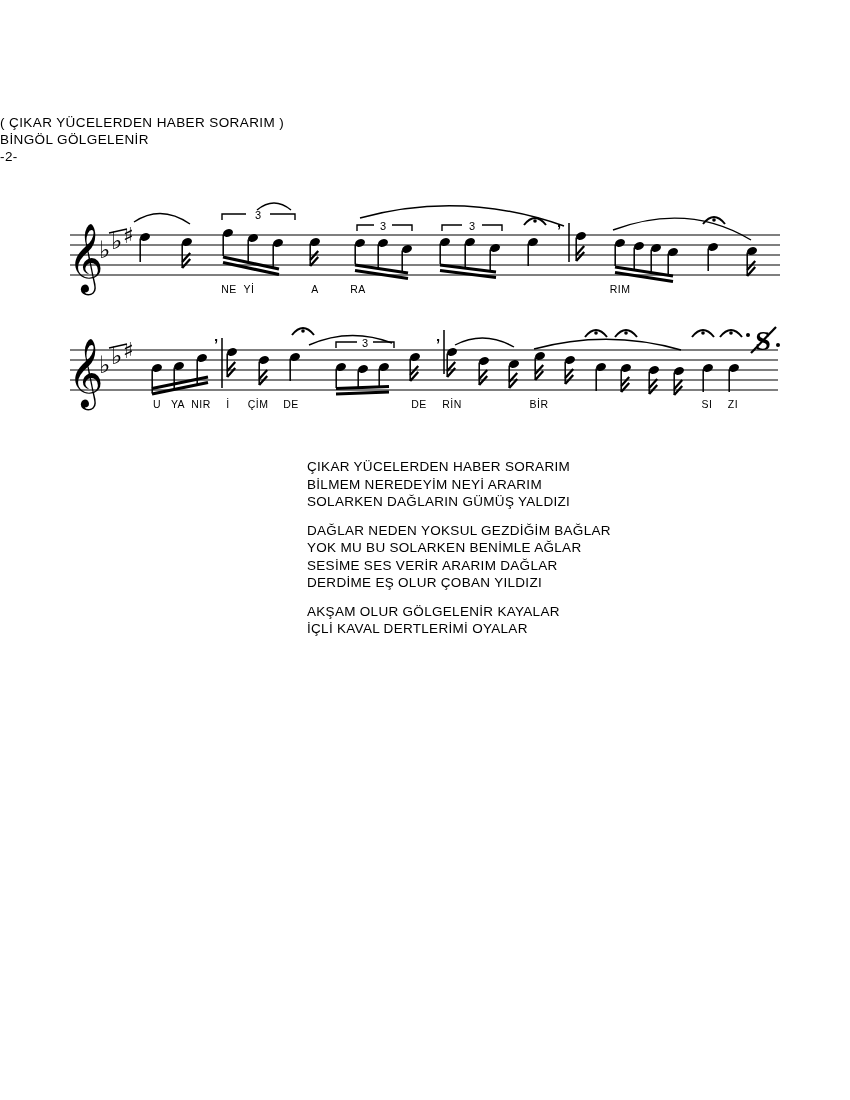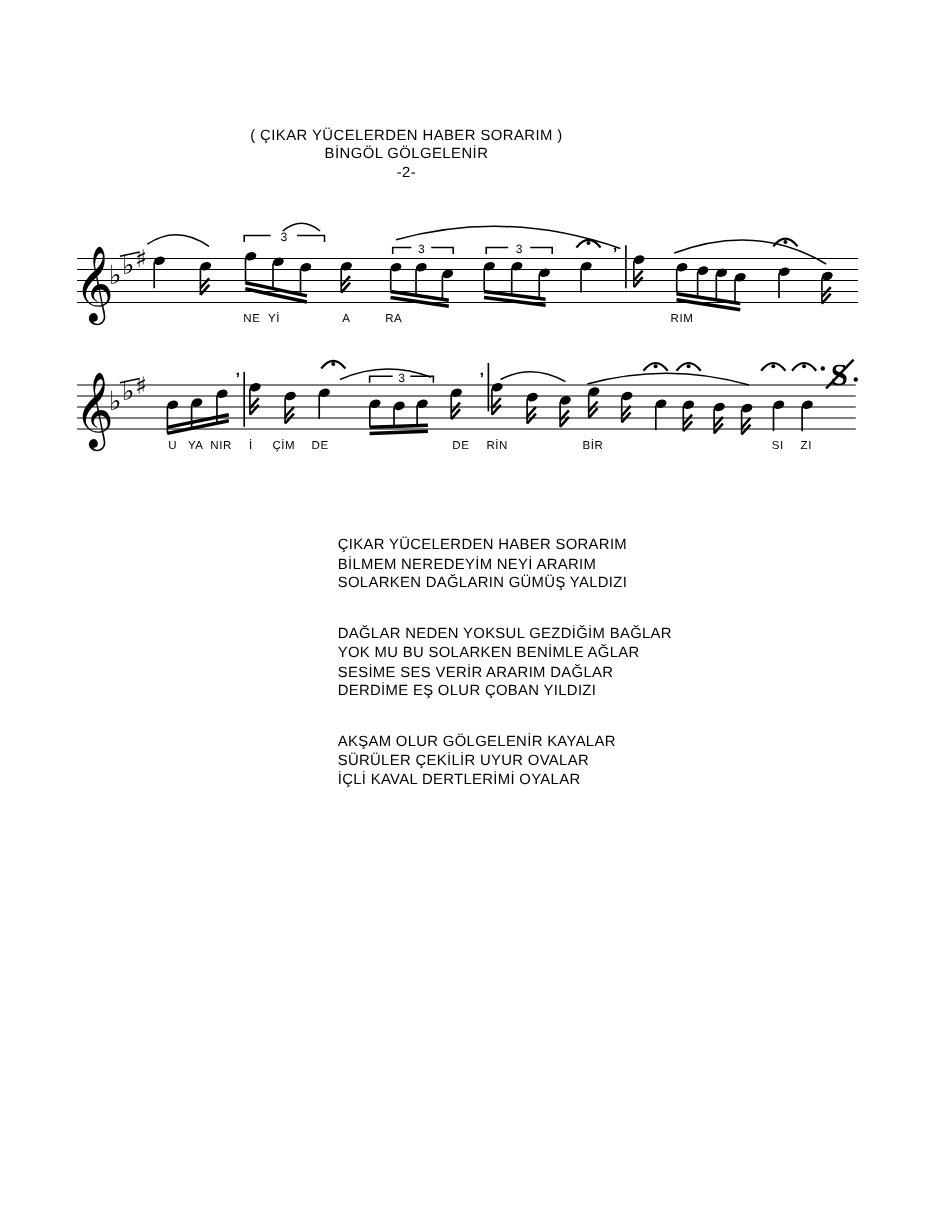--- a/index.html
+++ b/index.html
@@ -1,23 +1,23 @@
 <!DOCTYPE html>
 <html><head>
 <meta charset="utf-8">
 <style>
   html,body{margin:0;padding:0;background:#ffffff;}
   .page{position:relative;width:850px;height:1100px;background:#fff;color:#000;
         font-family:"Liberation Sans",sans-serif;overflow:hidden;}
-  .title-block{position:absolute;top:114px;left:0;width:739px;text-align:center;
+  .title-block{position:absolute;top:114px;left:0;width:739px;
                font-size:13.5px;line-height:17px;letter-spacing:0.4px;}
   .notation{position:absolute;top:0;left:0;}
   .verses{position:absolute;top:458px;left:307px;font-size:13.5px;
           line-height:17.5px;letter-spacing:0.3px;white-space:nowrap;}
-  .verse{margin-bottom:11px;margin-top:28px;}
+  .verse{margin-bottom:11px;}
   
   .sl{stroke:#000;stroke-width:1.1;}
   .bar{stroke:#000;stroke-width:1.5;}
   .stem{stroke:#000;stroke-width:1.5;}
   .beam{stroke:#000;stroke-width:3.2;}
   .flag{stroke:#000;stroke-width:2.3;fill:none;}
   .slur{fill:none;stroke:#000;stroke-width:1.4;}
   .brk{fill:none;stroke:#000;stroke-width:1.4;}
   .ferm{fill:none;stroke:#000;stroke-width:2;}
   .nh{fill:#000;}
@@ -340,18 +340,17 @@
       <div>SOLARKEN DAĞLARIN GÜMÜŞ YALDIZI</div>
     </div>
     <div class="verse">
       <div>DAĞLAR NEDEN YOKSUL GEZDİĞİM BAĞLAR</div>
       <div>YOK MU BU SOLARKEN BENİMLE AĞLAR</div>
       <div>SESİME SES VERİR ARARIM DAĞLAR</div>
       <div>DERDİME EŞ OLUR ÇOBAN YILDIZI</div>
     </div>
     <div class="verse">
       <div>AKŞAM OLUR GÖLGELENİR KAYALAR</div>
-      <div>SÜRÜLER ÇEKİLİR UYUR OVALAR</div>
       <div>İÇLİ KAVAL DERTLERİMİ OYALAR</div>
     </div>
   </div>
 
 </div>
 
 </body></html>

